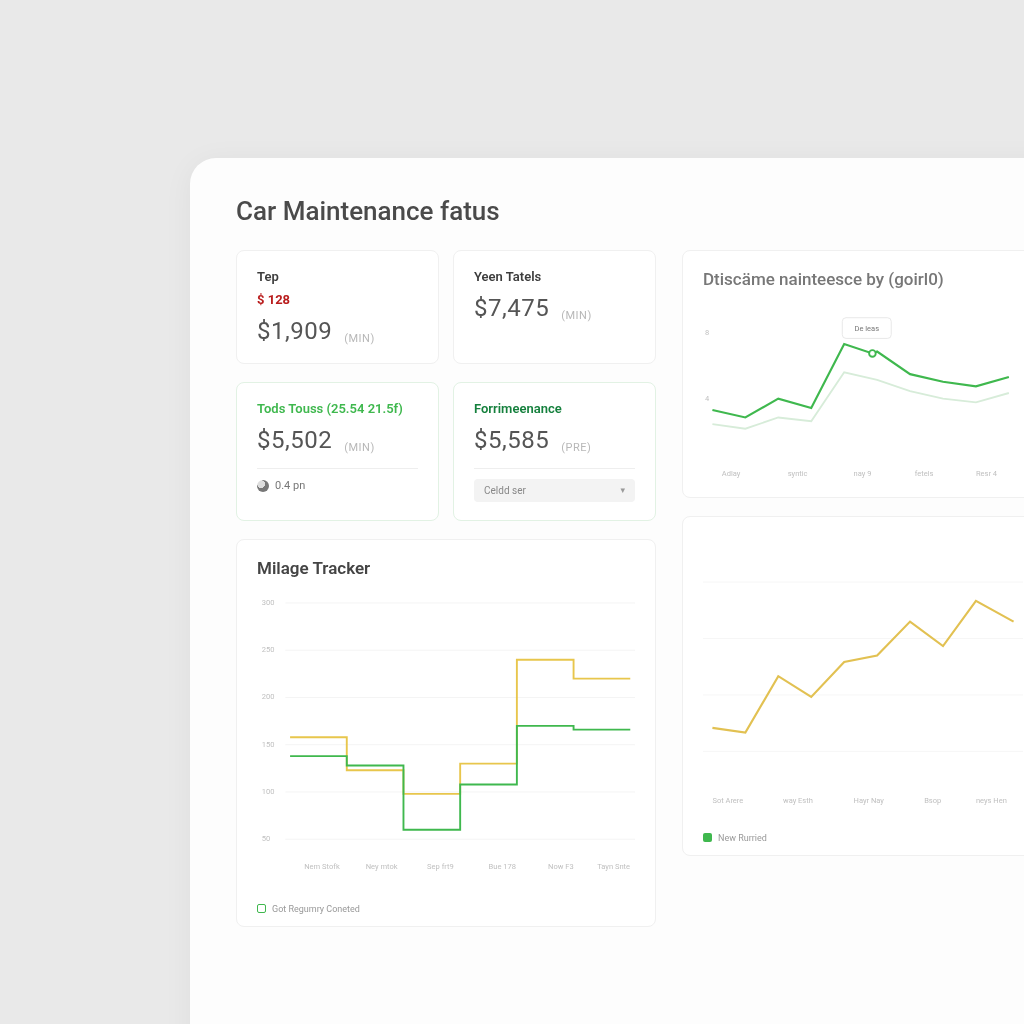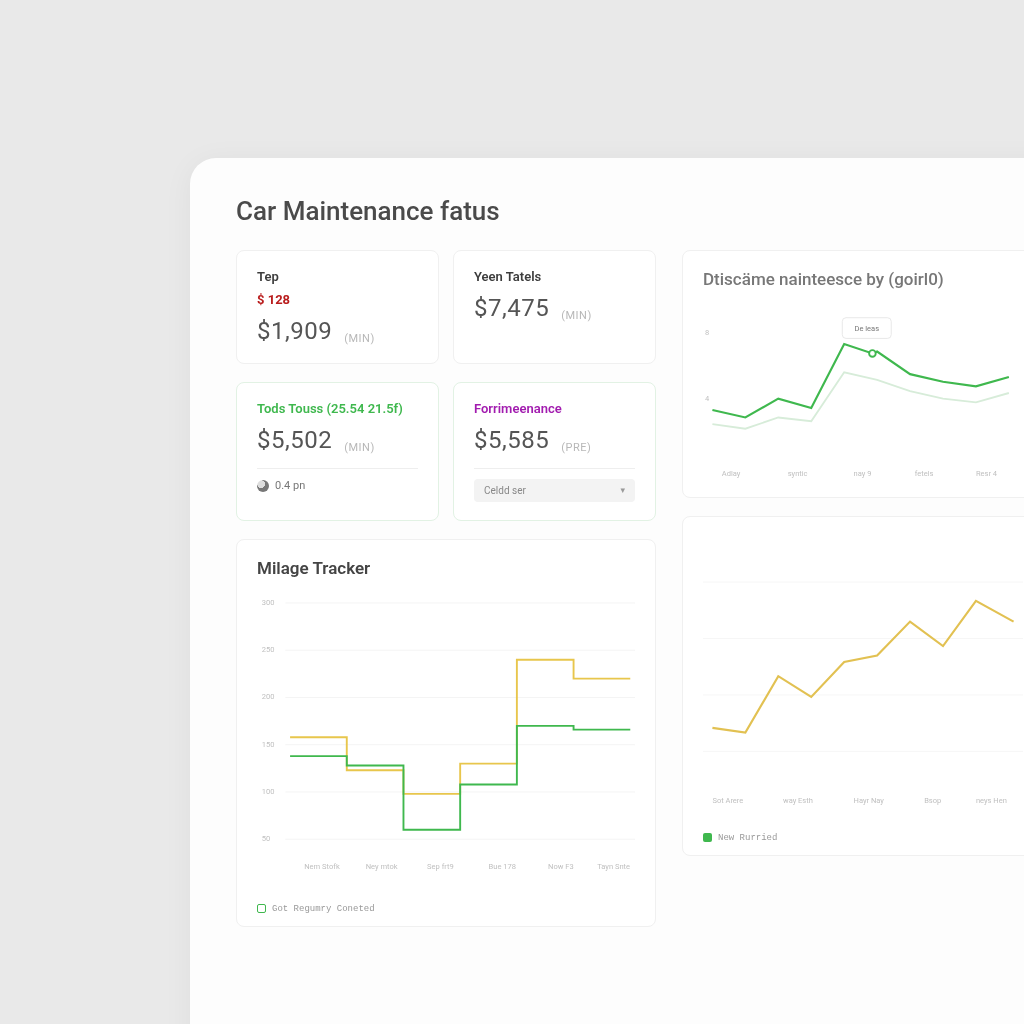--- a/index.html
+++ b/index.html
@@ -69,21 +69,21 @@
     border-radius: 8px;
     padding: 18px 20px 12px;
     margin-bottom: 18px;
   }
   .chart-title { font-size: 17px; font-weight: 600; color: #444; margin-bottom: 8px; }
   .chart-title.light { color: #777; font-weight: 500; }
   svg.chart { width: 100%; display: block; }
   .axis-label { font-size: 8px; fill: #c0c0c0; }
   .tooltip-box { fill: #fff; stroke: #e6e6e6; }
   .tooltip-text { font-size: 8px; fill: #777; }
-  .legend { display: flex; gap: 18px; margin-top: 6px; font-family: Liberation Mono, monospace; }
+  .legend { display: flex; gap: 18px; margin-top: 6px; }
   .legend-item { display: flex; align-items: center; gap: 6px; font-size: 9px; color: #999; }
   .legend-sw { width: 9px; height: 9px; border-radius: 2px; }
   .legend-sw.outline { border: 1.5px solid #3fb84e; background: transparent; }
   .legend-sw.solid { background: #3fb84e; }
   .cards-green .card { border-color: #e2f2e4; }
 </style>
 </head>
 <body>
 
 <div class="panel">
@@ -125,21 +125,21 @@
             <span class="stat-unit">(min)</span>
           </div>
           <div class="divider"></div>
           <div class="foot-row">
             <span class="dot-icon"></span>
             <span>0.4 pn</span>
           </div>
         </div>
         <div class="card">
           <div class="stat-label-line">
-            <span class="stat-label" style="color:#a21caf">Forrimeenance</span>
+            <span class="stat-label" style="color:#15803d">Forrimeenance</span>
           </div>
           <div class="stat-value-line">
             <span class="stat-value">$5,585</span>
             <span class="stat-unit">(PRE)</span>
           </div>
           <div class="divider"></div>
           <div class="select">
             <span>Celdd ser</span>
             <span class="chev">▾</span>
           </div>

